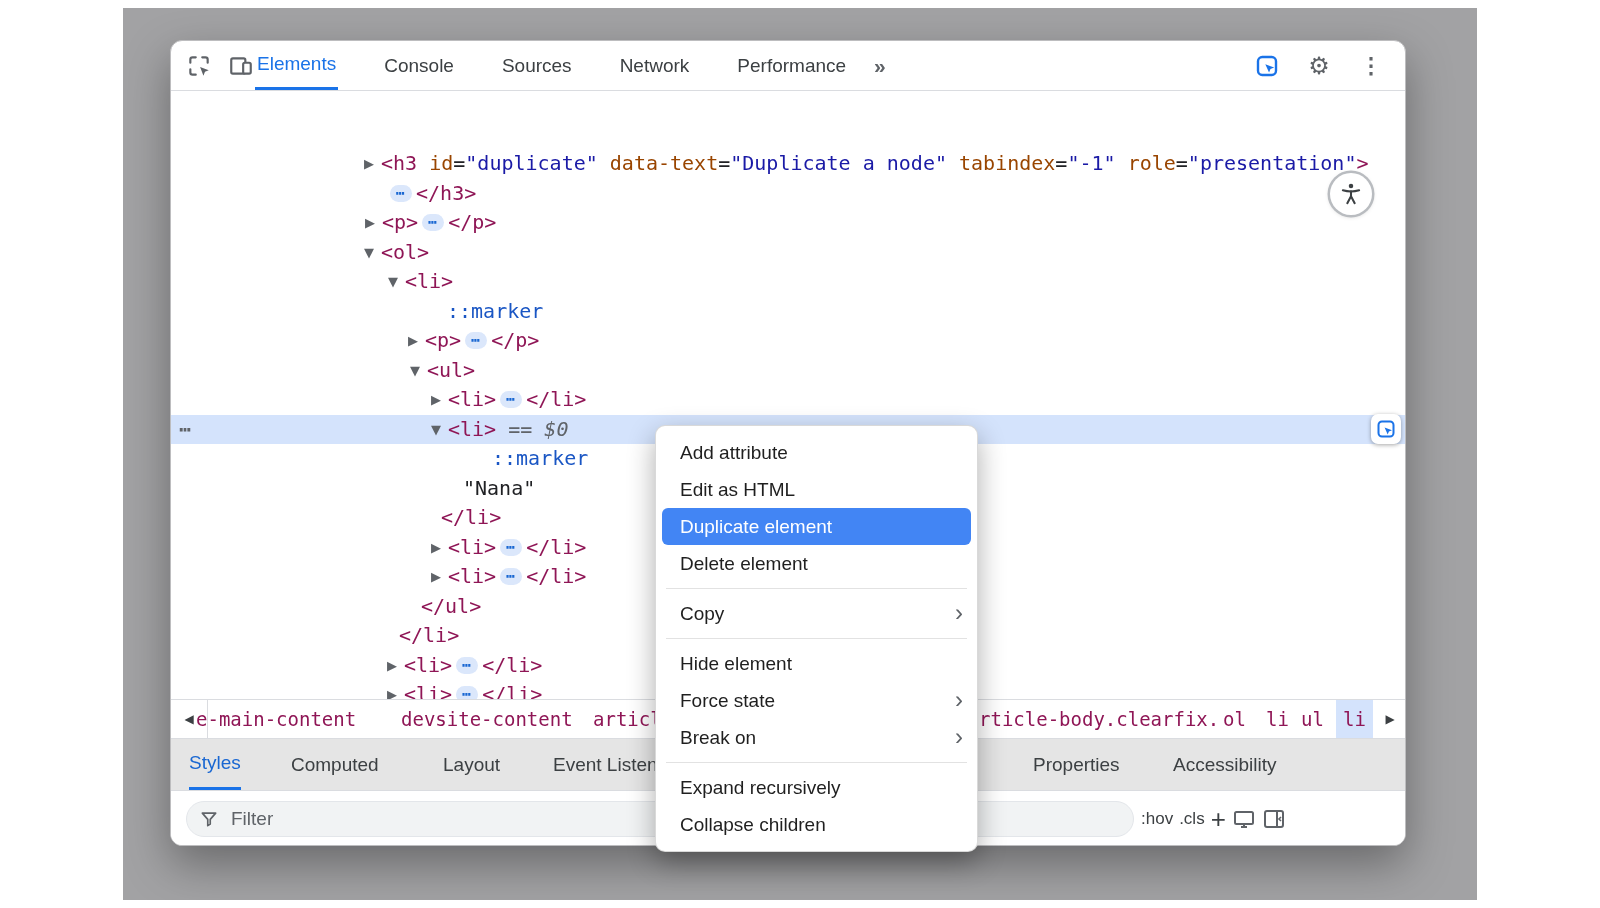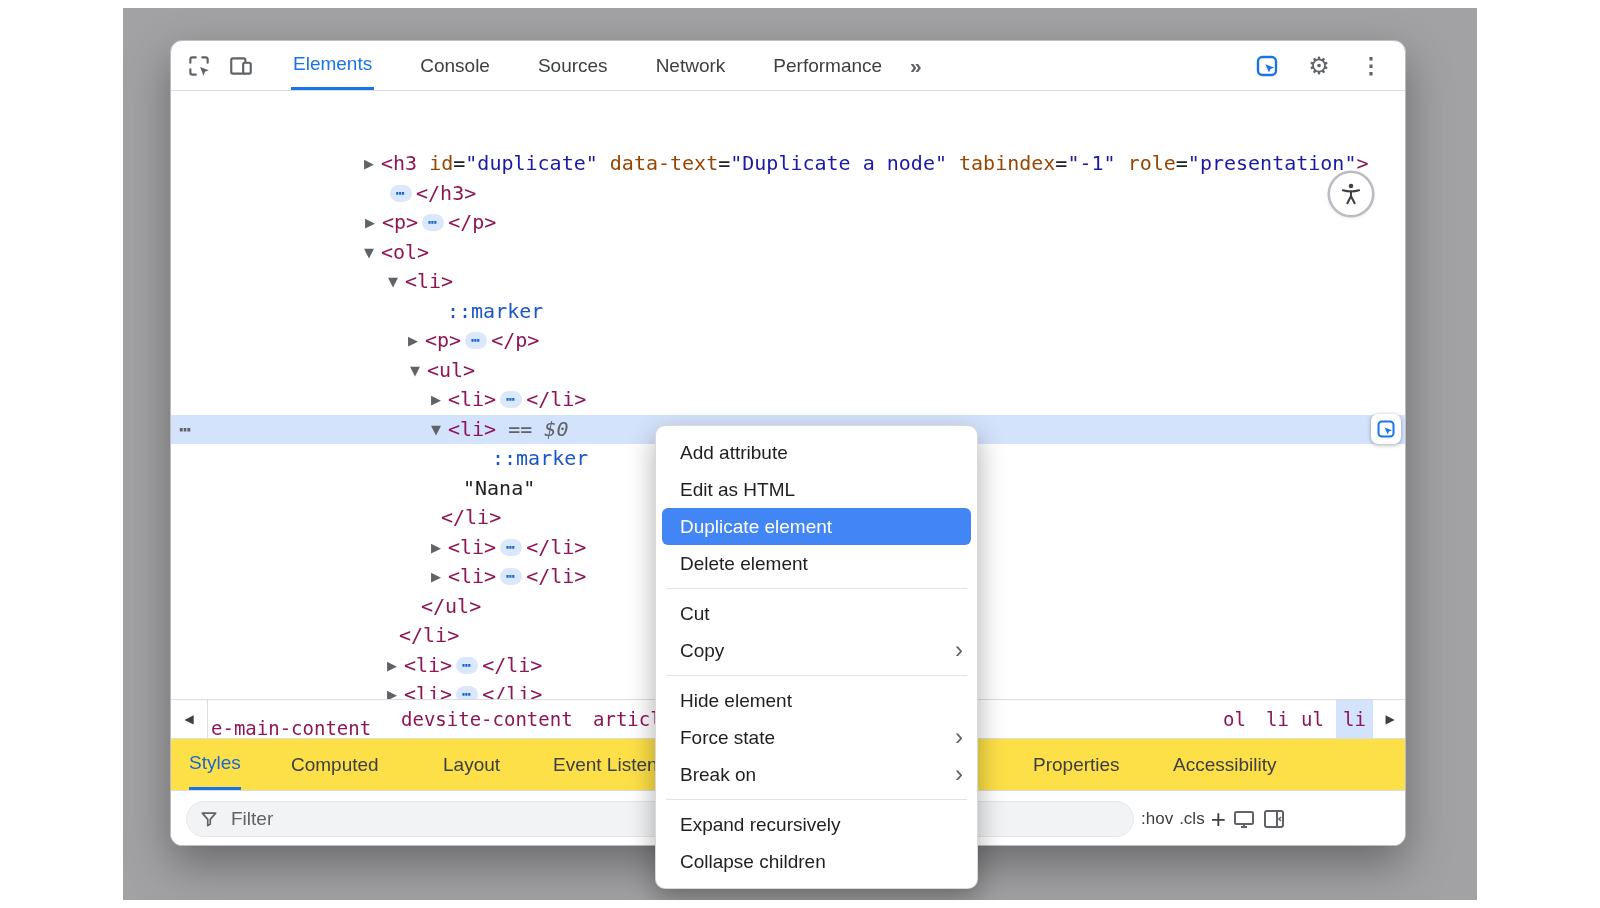--- a/index.html
+++ b/index.html
@@ -10,21 +10,21 @@
   .titlebar{height:46px;border-bottom:1px solid #e3e3e5;position:relative;display:flex;align-items:center;}
   .lights{display:flex;gap:15px;margin-left:13px;}
   .light{width:18px;height:18px;border-radius:50%;}
   .light.red{background:#ff5f57;}.light.yellow{background:#febc2e;}.light.green{background:#28c840;}
   .wtitle{position:absolute;left:125px;font-size:19px;font-weight:700;color:#3a3a3c;}
   
   .toolbar{height:49px;border-bottom:1px solid #dadce0;display:flex;align-items:center;position:relative;}
   .tbtn{width:28px;height:28px;display:flex;align-items:center;justify-content:center;}
   .tbtn.inspect{margin-left:14px;}
   .tbtn.device{margin-left:14px;}
-  .tabs{display:flex;gap:44px;margin-left:36px;height:100%;align-items:stretch;}
+  .tabs{display:flex;gap:44px;height:100%;align-items:stretch;}
   .tab{display:flex;align-items:center;font-size:19px;font-weight:500;color:#3c4043;padding:0 2px;box-sizing:border-box;}
   .tab.active{color:var(--accent,#1a73e8);border-bottom:3px solid var(--accent,#1a73e8);}
   .moretabs{margin-left:26px;font-size:21px;color:#5f6368;font-weight:700;}
   .ticons{margin-left:auto;margin-right:20px;display:flex;gap:24px;align-items:center;}
   .gear{font-size:24px;color:#5f6368;line-height:1;}
   .kebab{font-size:22px;color:#5f6368;font-weight:700;line-height:1;}
   
   .tree{position:absolute;top:97px;left:0;right:0;height:561px;overflow:hidden;padding-top:11px;box-sizing:border-box;font-family:"DejaVu Sans Mono",monospace;font-size:20px;color:#202124;}
   .trow{height:29.5px;line-height:29.5px;white-space:nowrap;position:relative;box-sizing:border-box;}
   .trow.sel{background:var(--selection,#d4e3fc);}
@@ -41,21 +41,21 @@
   
   .a11y{position:absolute;left:1159px;top:132px;width:42px;height:42px;border-radius:50%;background:#fff;box-shadow:0 0 0 2.5px #b9bcc0,0 1px 5px rgba(0,0,0,.25);display:flex;align-items:center;justify-content:center;z-index:5;}
   
   .crumbbar{position:absolute;top:658px;left:0;right:0;height:40px;border-top:1px solid #dadce0;border-bottom:1px solid #dadce0;background:#fff;box-sizing:border-box;}
   .crumbnav{position:absolute;top:0;width:36px;height:38px;display:flex;align-items:center;justify-content:center;font-size:12px;color:#3c4043;}
   .crumbnav.left{left:0;border-right:1px solid #dadce0;}
   .crumbnav.right{left:1200px;border-left:1px solid #dadce0;}
   .crumb{position:absolute;top:0;height:38px;line-height:38px;font-family:"DejaVu Sans Mono",monospace;font-size:19px;color:var(--tag,#8f1656);}
   .crumb.sel{background:var(--selection,#d4e3fc);padding:0 7px;}
   
-  .stylesbar{position:absolute;top:698px;left:0;right:0;height:52px;border-bottom:1px solid #dadce0;background:#fde047;box-sizing:border-box;}
+  .stylesbar{position:absolute;top:698px;left:0;right:0;height:52px;border-bottom:1px solid #dadce0;background:#e5e5e5;box-sizing:border-box;}
   .stab{position:absolute;top:0;height:51px;display:flex;align-items:center;font-size:19px;color:#3c4043;box-sizing:border-box;}
   .stab.active{color:#1967d2;border-bottom:3px solid var(--accent,#1a73e8);font-weight:500;}
   
   .filterbar{position:absolute;top:750px;left:0;right:0;height:56px;background:#fff;}
   .pill{position:absolute;left:15px;top:10px;width:948px;height:36px;background:#f1f3f4;border:1px solid #e3e6ea;border-radius:18px;display:flex;align-items:center;padding:0 12px;box-sizing:border-box;gap:10px;}
   .pill input{border:none;background:transparent;outline:none;font-size:19px;color:#5f6368;width:300px;font-family:"Liberation Sans",sans-serif;}
   .pill input::placeholder{color:#5f6368;}
   .fright{position:absolute;left:970px;top:0;height:56px;display:flex;align-items:center;gap:6px;font-size:17px;color:#3c4043;font-weight:500;}
   .plus{font-size:26px;font-weight:400;color:#3c4043;line-height:1;}
   
@@ -143,23 +143,24 @@
         <path d="M4.5 8.6 c5 1.4 10 1.4 15 0"></path>
         <path d="M12 9.5 v4.5"></path>
         <path d="M12 14 l-3.4 6.5"></path>
         <path d="M12 14 l3.4 6.5"></path>
       </svg>
     </div>
 
     <div class="crumbbar">
       <div class="crumbnav left">◀</div>
       <div class="crumbnav right">▶</div>
-    <div class="crumb" style="left: 40px; margin-top: 9px;">e-main-content</div>
+    <div class="crumb" style="left: 25px;">e-main-content</div>
         <div class="crumb" style="left: 230px;">devsite-content</div>
         <div class="crumb" style="left: 422px;">article</div>
+        <div class="crumb" style="left: 808px;">rticle-body.clearfix.</div>
         <div class="crumb" style="left: 1052px;">ol</div>
         <div class="crumb" style="left: 1095px;">li</div>
         <div class="crumb" style="left: 1130px;">ul</div>
         <div class="crumb sel" style="left: 1165px;">li</div>
       </div>
 
     <div class="stylesbar">
         <div class="stab active" style="left: 18px;">Styles</div>
         <div class="stab" style="left: 120px;">Computed</div>
         <div class="stab" style="left: 272px;">Layout</div>
@@ -197,21 +198,20 @@
     </div>
 
   </div>
 
   <div class="menu">
       <div class="mi">Add attribute</div>
       <div class="mi">Edit as HTML</div>
       <div class="mi hl">Duplicate element</div>
       <div class="mi">Delete element</div>
       <div class="msep"></div>
-      <div class="mi">Cut</div>
       <div class="mi">Copy<span class="sub">›</span></div>
       <div class="msep"></div>
       <div class="mi">Hide element</div>
       <div class="mi">Force state<span class="sub">›</span></div>
       <div class="mi">Break on<span class="sub">›</span></div>
       <div class="msep"></div>
       <div class="mi">Expand recursively</div>
       <div class="mi">Collapse children</div>
     </div>
 

